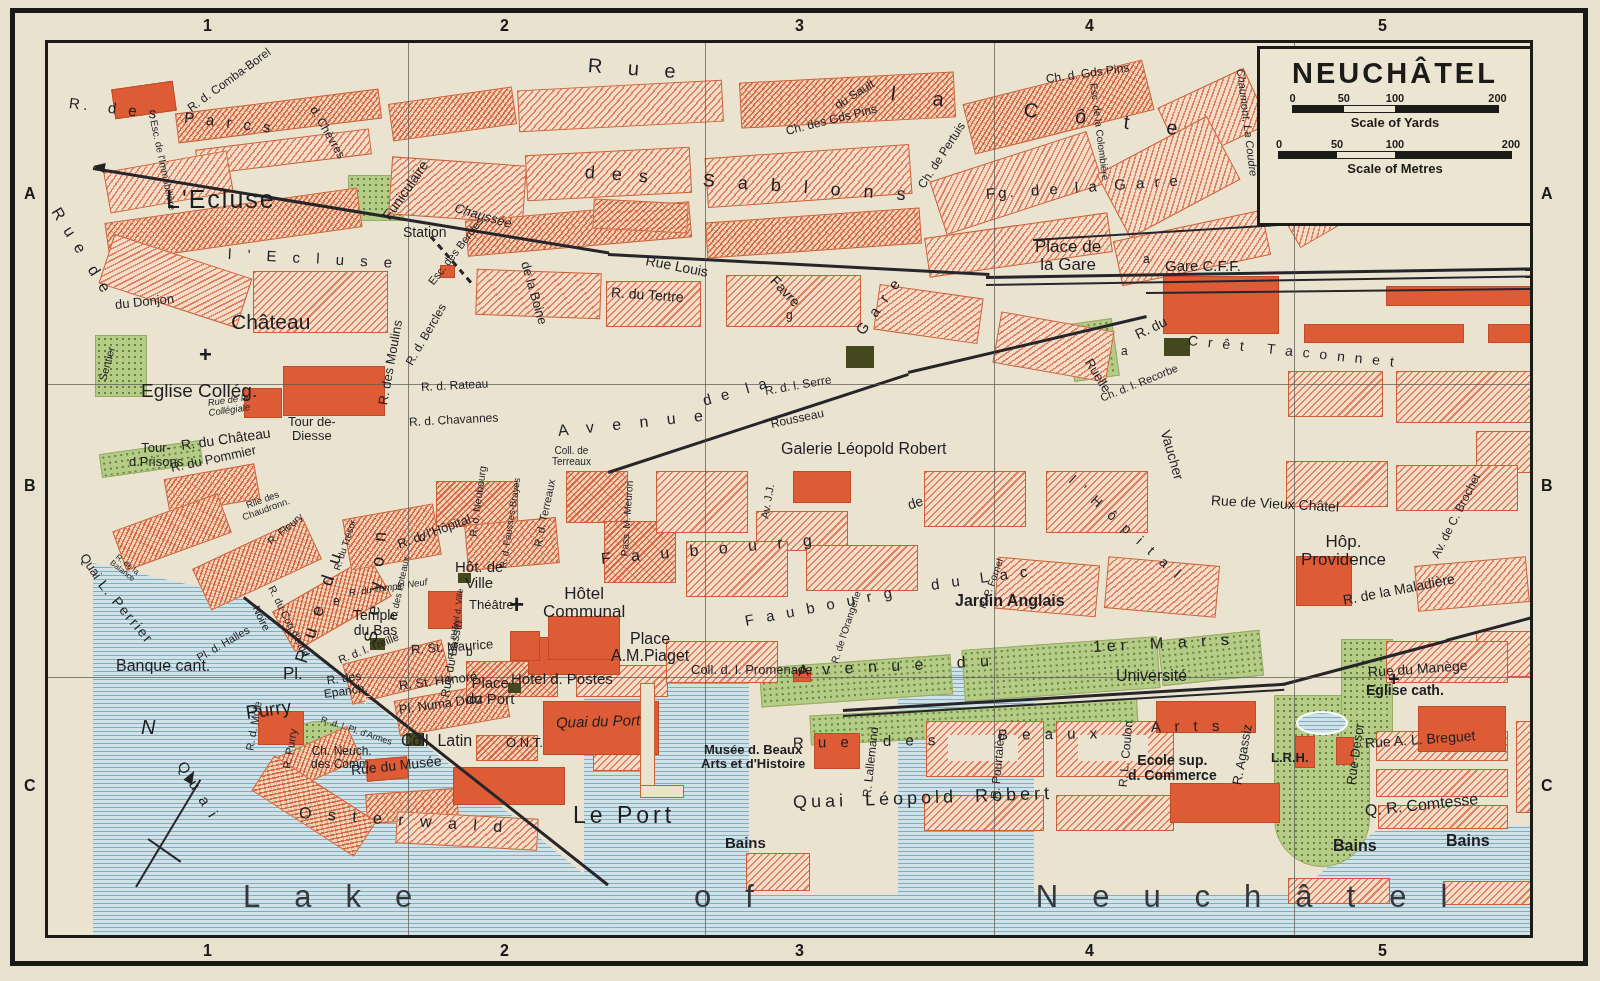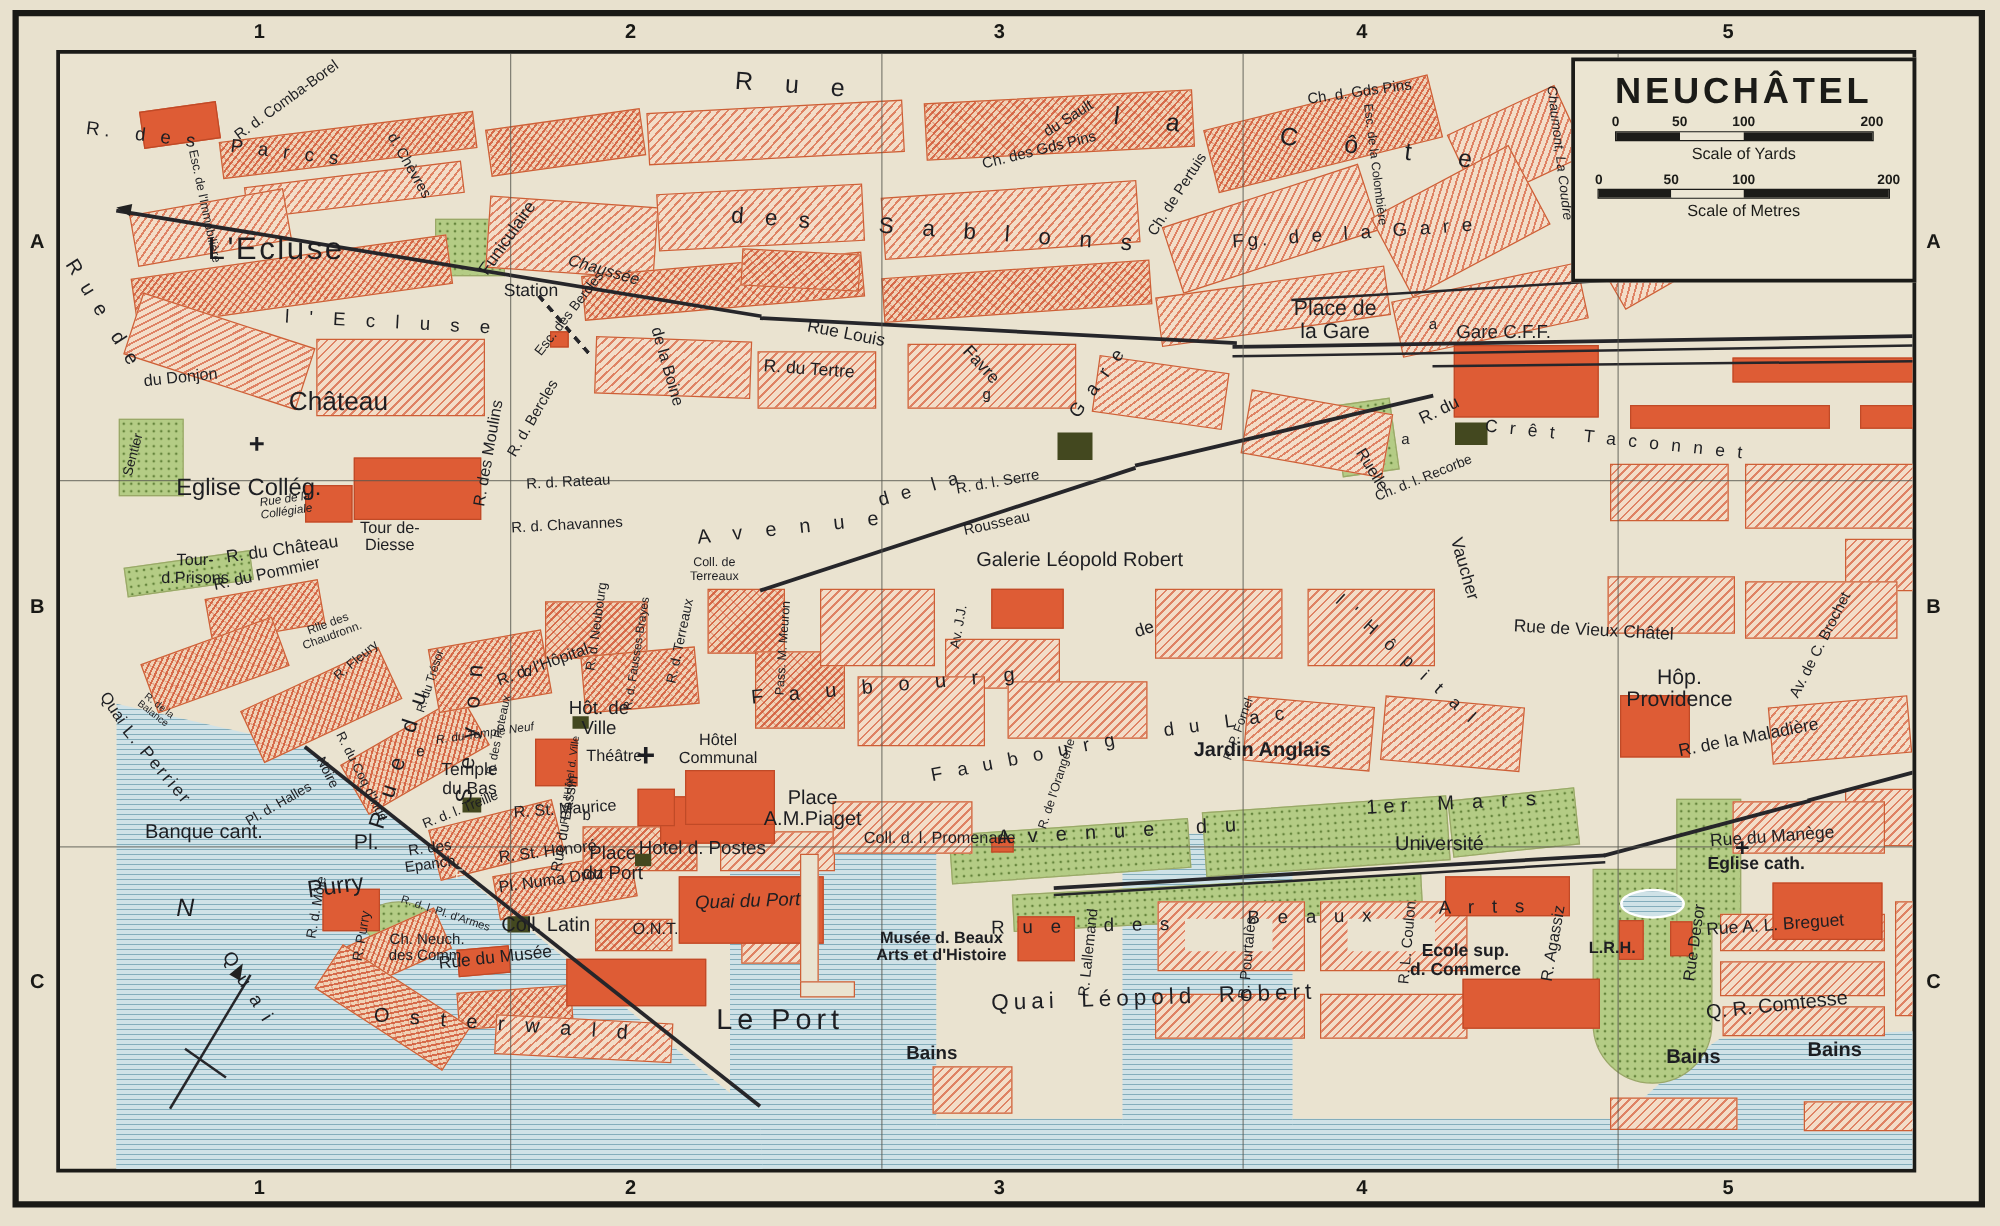--- a/index.html
+++ b/index.html
@@ -35,21 +35,21 @@
   .mk{position:absolute;font-weight:bold;font-size:16px;color:#191916;}
   .title-box{position:absolute;left:1257px;top:46px;width:276px;height:180px;background:#ebe5d2;
              border:3px solid #1b1b18;box-sizing:border-box;text-align:center;}
   .tb-title{font-size:29px;font-weight:bold;letter-spacing:3px;margin-top:8px;color:#1b1b18;}
   .tb-scale{font-size:22px;font-weight:bold;letter-spacing:1px;margin-top:2px;color:#1b1b18;}
   .sc-row{position:relative;height:44px;margin:2px 18px 0 18px;}
   .sc-ticks{position:relative;height:13px;font-size:11px;font-weight:bold;color:#1b1b18;}
   .sc-ticks span{position:absolute;transform:translateX(-50%);}
   .sc-bar{position:relative;height:6px;border:1px solid #1b1b18;display:flex;}
   .sc-bar i{display:block;height:100%;}
-  .sc-lab{font-size:13px;font-weight:normal;margin-top:2px;color:#1b1b18;}
+  .sc-lab{font-size:13px;font-weight:bold;margin-top:2px;color:#1b1b18;}
 </style>
 </head>
 <body>
 
 <div class="sheet">
   <div class="outer-frame"></div>
   <div id="grid-marks">
       <div class="mk" style="left: 203px; top: 17px;">1</div>
       <div class="mk" style="left: 203px; top: 942px;">1</div>
       <div class="mk" style="left: 500px; top: 17px;">2</div>
@@ -291,21 +291,21 @@
       <div class="lbl" style="left: 361px; top: 373px; font-size: 12px; transform: rotate(-3deg);">R. d. Chavannes</div>
       <div class="lbl" style="left: 455px; top: 520px; font-size: 9.5px; transform: rotate(-81deg);">R. d. Fausses-Brayes</div>
       <div class="lbl" style="left: 425px; top: 488px; font-size: 10.5px; transform: rotate(-82deg);">R. d. Neubourg</div>
       <div class="lbl" style="left: 490px; top: 498px; font-size: 11px; transform: rotate(-78deg);">R. d. Terreaux</div>
       <div class="lbl" style="left: 504px; top: 403px; font-size: 10px;">Coll. de
 Terreaux</div>
       <div class="lbl" style="left: 350px; top: 495px; font-size: 13px; transform: rotate(-20deg);">R. d. l'Hôpital</div>
       <div class="lbl" style="left: 407px; top: 516px; font-size: 15px;">Hôt. de
 Ville</div>
       <div class="lbl" style="left: 421px; top: 555px; font-size: 13px;">Théâtre</div>
-      <div class="lbl" style="left: 495px; top: 542px; font-size: 13px;">Hôtel
+      <div class="lbl" style="left: 495px; top: 542px; font-size: 17px;">Hôtel
 Communal</div>
       <div class="lbl" style="left: 301px; top: 545px; font-size: 9.5px; transform: rotate(-8deg); font-style: italic;">R. du Temple Neuf</div>
       <div class="lbl" style="left: 305px; top: 565px; font-size: 14px;">Temple
 du Bas</div>
       <div class="lbl" style="left: 345px; top: 572px; font-size: 9.5px; transform: rotate(-78deg);">R. des Poteaux</div>
       <div class="lbl" style="left: 397px; top: 648px; font-size: 12px; transform: rotate(-80deg);">Rue du Bassin</div>
       <div class="lbl" style="left: 403px; top: 612px; font-size: 8.5px; transform: rotate(-82deg);">R. d. l'Hôtel d. Ville</div>
       <div class="lbl" style="left: 363px; top: 600px; font-size: 13px; transform: rotate(-4deg);">R. St. Maurice</div>
       <div class="lbl" style="left: 351px; top: 636px; font-size: 13px; transform: rotate(-7deg);">R. St. Honoré</div>
       <div class="lbl" style="left: 291px; top: 612px; font-size: 11px; transform: rotate(-22deg);">R. d. l. Treille</div>
@@ -366,20 +366,21 @@
       <div class="lbl" style="left: 835px; top: 690px; font-size: 15px; transform: rotate(-1deg); letter-spacing: 5px;">d e s</div>
       <div class="lbl" style="left: 950px; top: 684px; font-size: 15px; transform: rotate(-1deg); letter-spacing: 5px;">B e a u x</div>
       <div class="lbl" style="left: 1103px; top: 676px; font-size: 15px; transform: rotate(-1deg); letter-spacing: 5px;">A r t s</div>
       <div class="lbl" style="left: 819px; top: 748px; font-size: 12px; transform: rotate(-84deg);">R. Lallemand</div>
       <div class="lbl" style="left: 947px; top: 750px; font-size: 12px; transform: rotate(-85deg);">R. Pourtalès</div>
       <div class="lbl" style="left: 1075px; top: 738px; font-size: 12px; transform: rotate(-85deg);">R. L. Coulon</div>
       <div class="lbl" style="left: 1068px; top: 625px; font-size: 16px; font-weight: normal;">Université</div>
       <div class="lbl" style="left: 1080px; top: 710px; font-size: 14px; font-weight: bold;">Ecole sup.
 d. Commerce</div>
       <div class="lbl" style="left: 745px; top: 750px; font-size: 18px; transform: rotate(-2deg); letter-spacing: 4px;">Quai  Léopold  Robert</div>
+      <div class="lbl" style="left: 195px; top: 838px; font-size: 31px; letter-spacing: 34px; word-spacing: 40px; color: rgb(50, 56, 61);">Lake   of   Neuchâtel</div>
       <div class="lbl" style="left: 93px; top: 674px; font-size: 20px; font-style: italic;">N</div>
       <div class="lbl" style="left: 151px; top: 300px; font-size: 22px; font-weight: bold;">+</div>
       <div class="lbl" style="left: 461px; top: 548px; font-size: 26px; font-weight: bold;">+</div>
       <div class="lbl" style="left: 1340px; top: 626px; font-size: 20px; font-weight: bold;">+</div>
       <div class="lbl" style="left: 1073px; top: 302px; font-size: 12px;">a</div>
       <div class="lbl" style="left: 1095px; top: 210px; font-size: 12px;">a</div>
       <div class="lbl" style="left: 738px; top: 266px; font-size: 12px;">g</div>
       <div class="lbl" style="left: 285px; top: 552px; font-size: 12px;">e</div>
       <div class="lbl" style="left: 371px; top: 488px; font-size: 12px;">d</div>
       <div class="lbl" style="left: 418px; top: 603px; font-size: 12px;">b</div>

